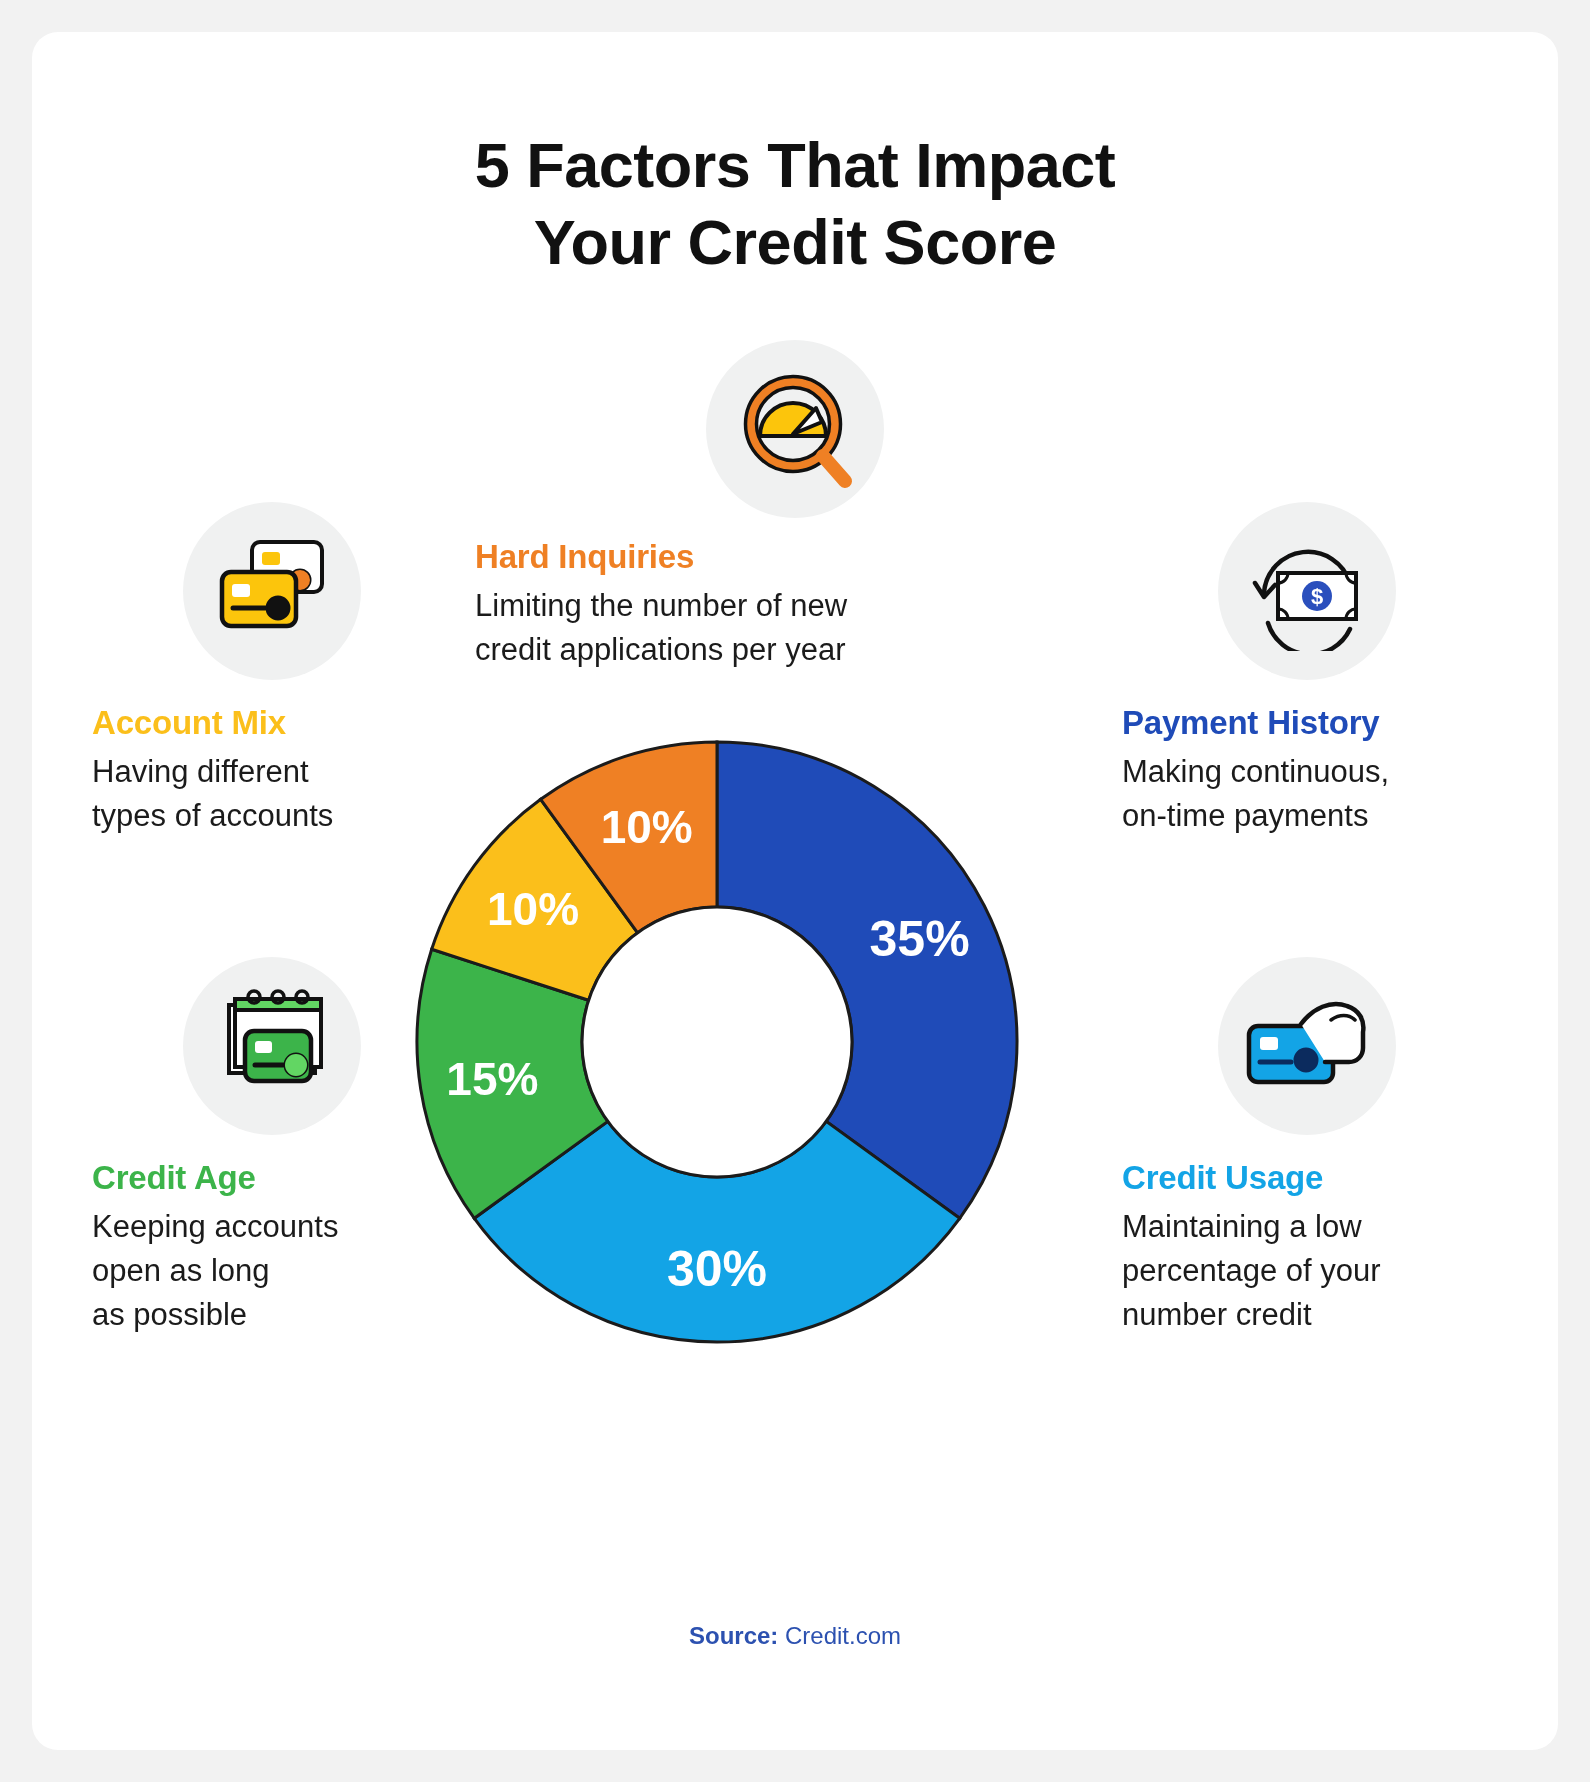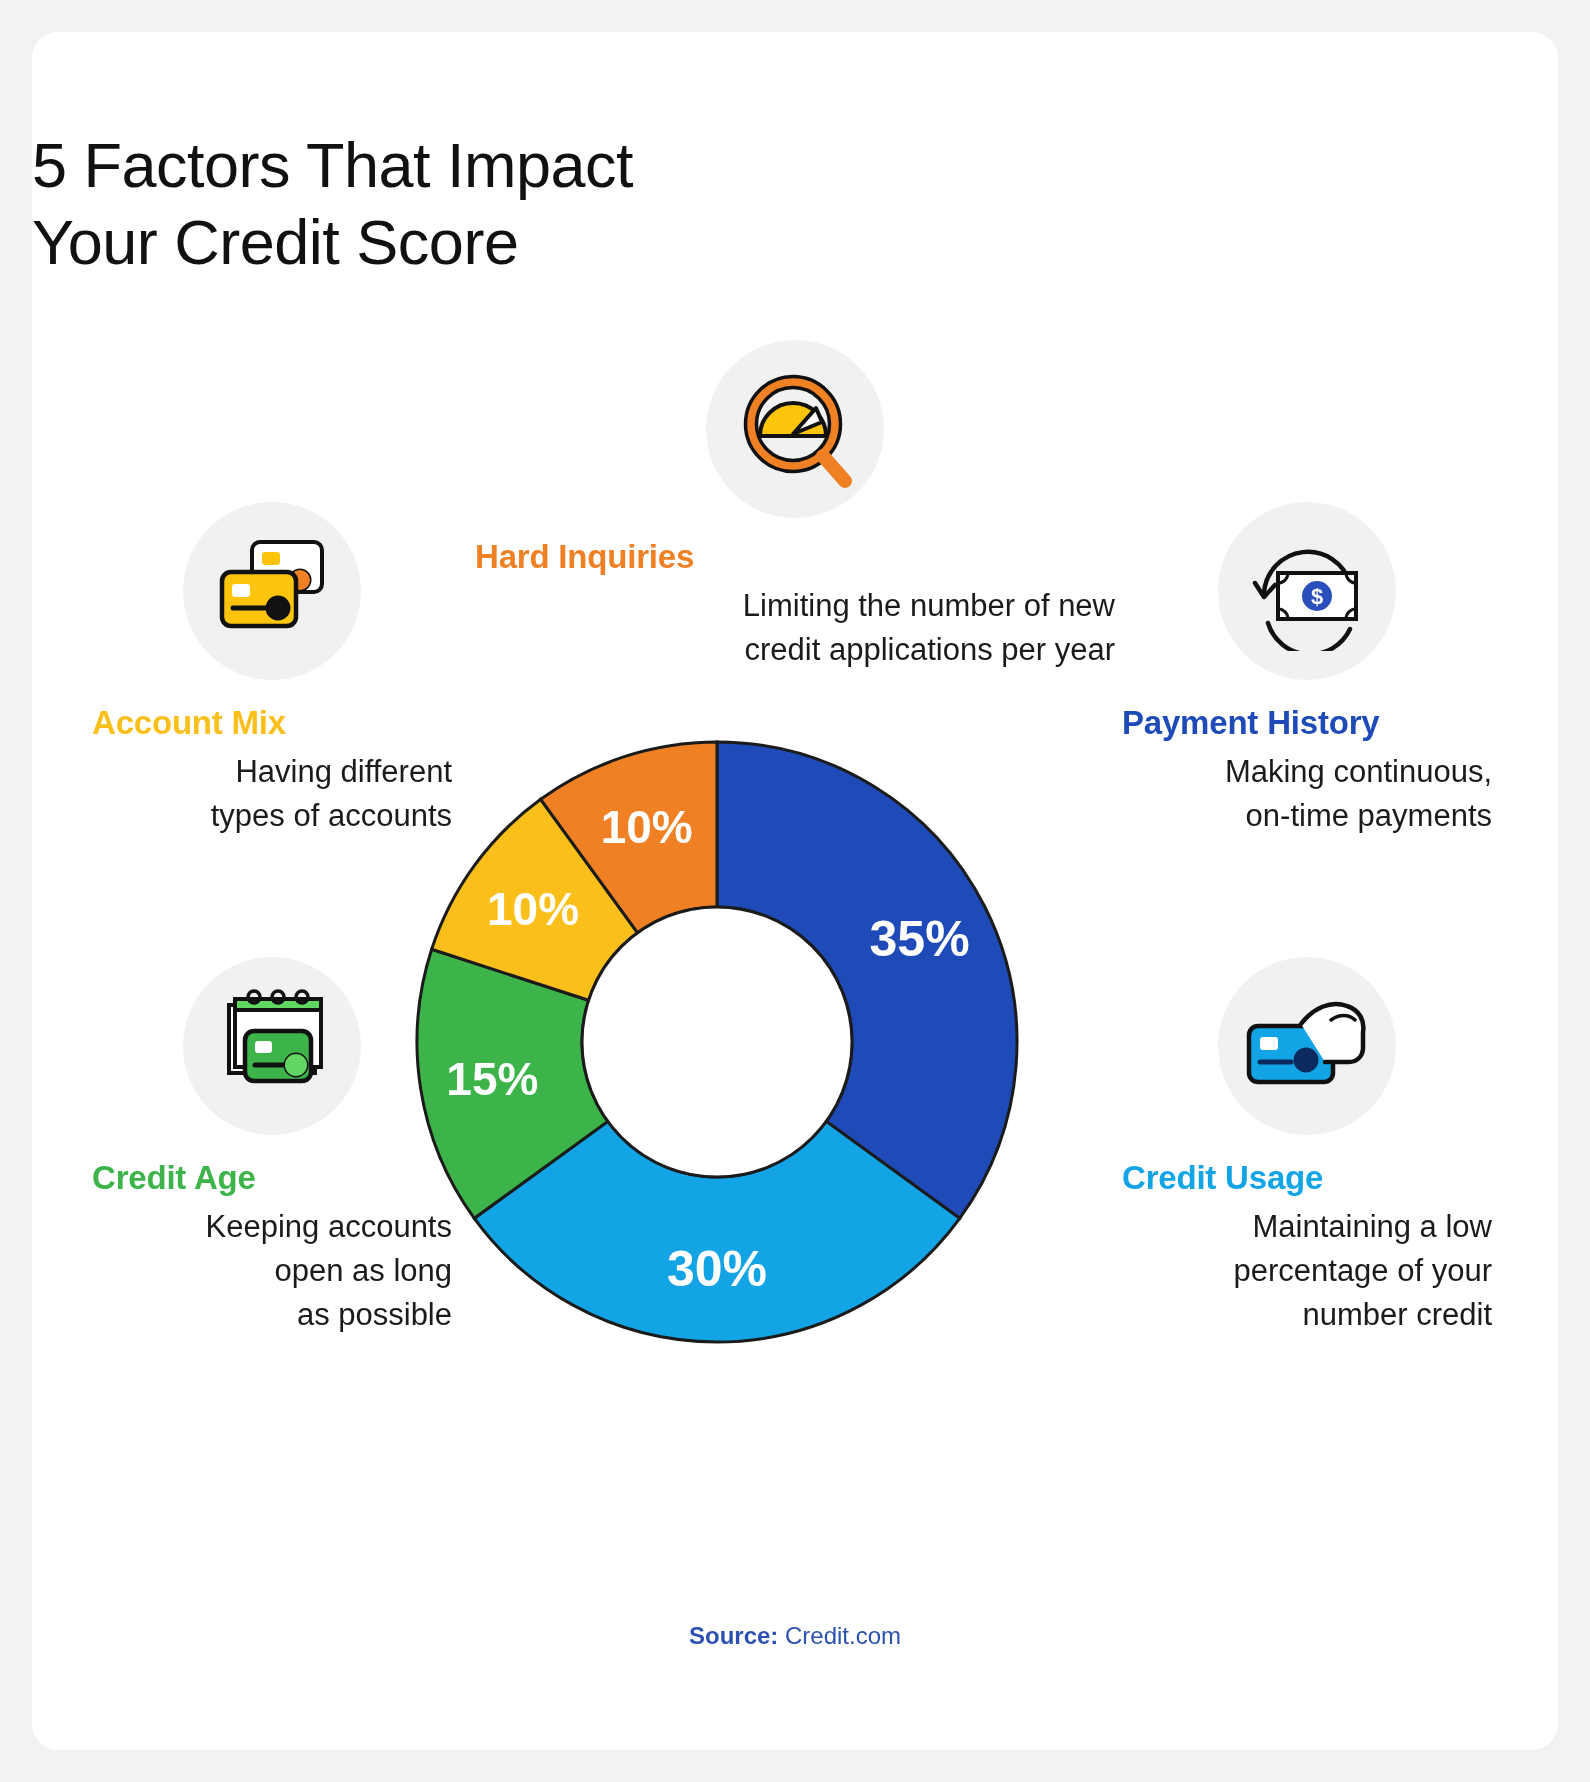--- a/index.html
+++ b/index.html
@@ -22,23 +22,24 @@
     background: #ffffff;
     border-radius: 26px;
   }
 
   
   .title {
     position: absolute;
     left: 0;
     top: 95px;
     width: 100%;
+    text-align: center;
     font-size: 63px;
     line-height: 1.22;
-    font-weight: normal;
+    font-weight: bold;
     letter-spacing: -0.5px;
     color: #111111;
   }
   .title .line { display: block; }
 
   
   .factor { position: absolute; }
   .factor .icon-wrap {
     width: 178px;
     height: 178px;
@@ -54,21 +55,21 @@
     transform: translate(-50%, -50%);
   }
   .factor .heading {
     text-align: left;
     font-size: 33px;
     font-weight: bold;
     margin-top: 24px;
     letter-spacing: -0.2px;
   }
   .factor .desc {
-    text-align: right;
+    text-align: left;
     font-size: 31px;
     line-height: 1.42;
     color: #1b1b1b;
     margin-top: 8px;
   }
 
   
   #f-hard     { left: 443px; top: 308px; width: 640px; }
   #f-hard .heading { margin-top: 20px; }
   #f-account  { left: 60px;  top: 470px; width: 360px; }

